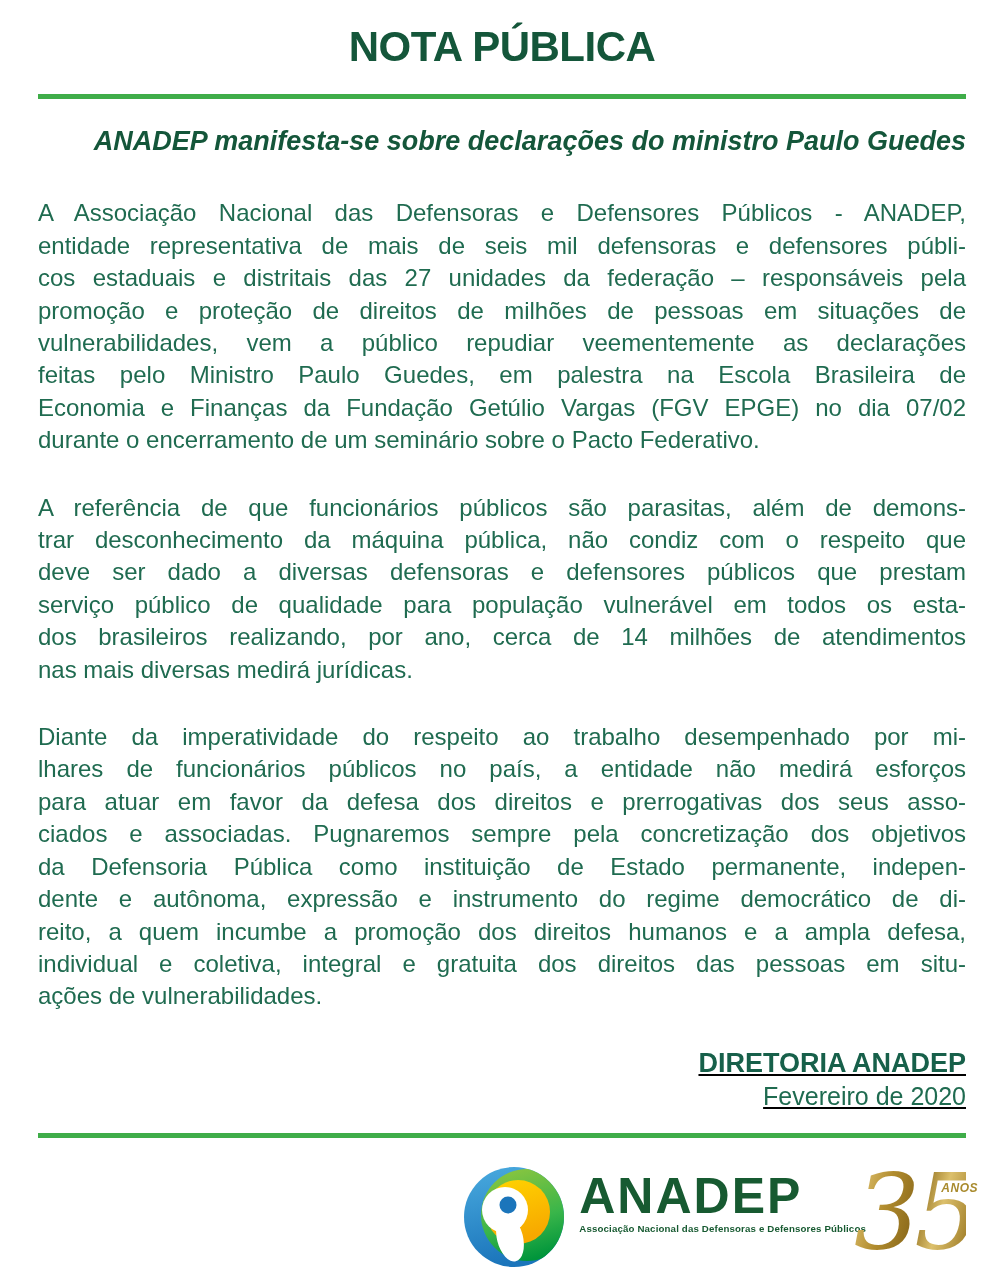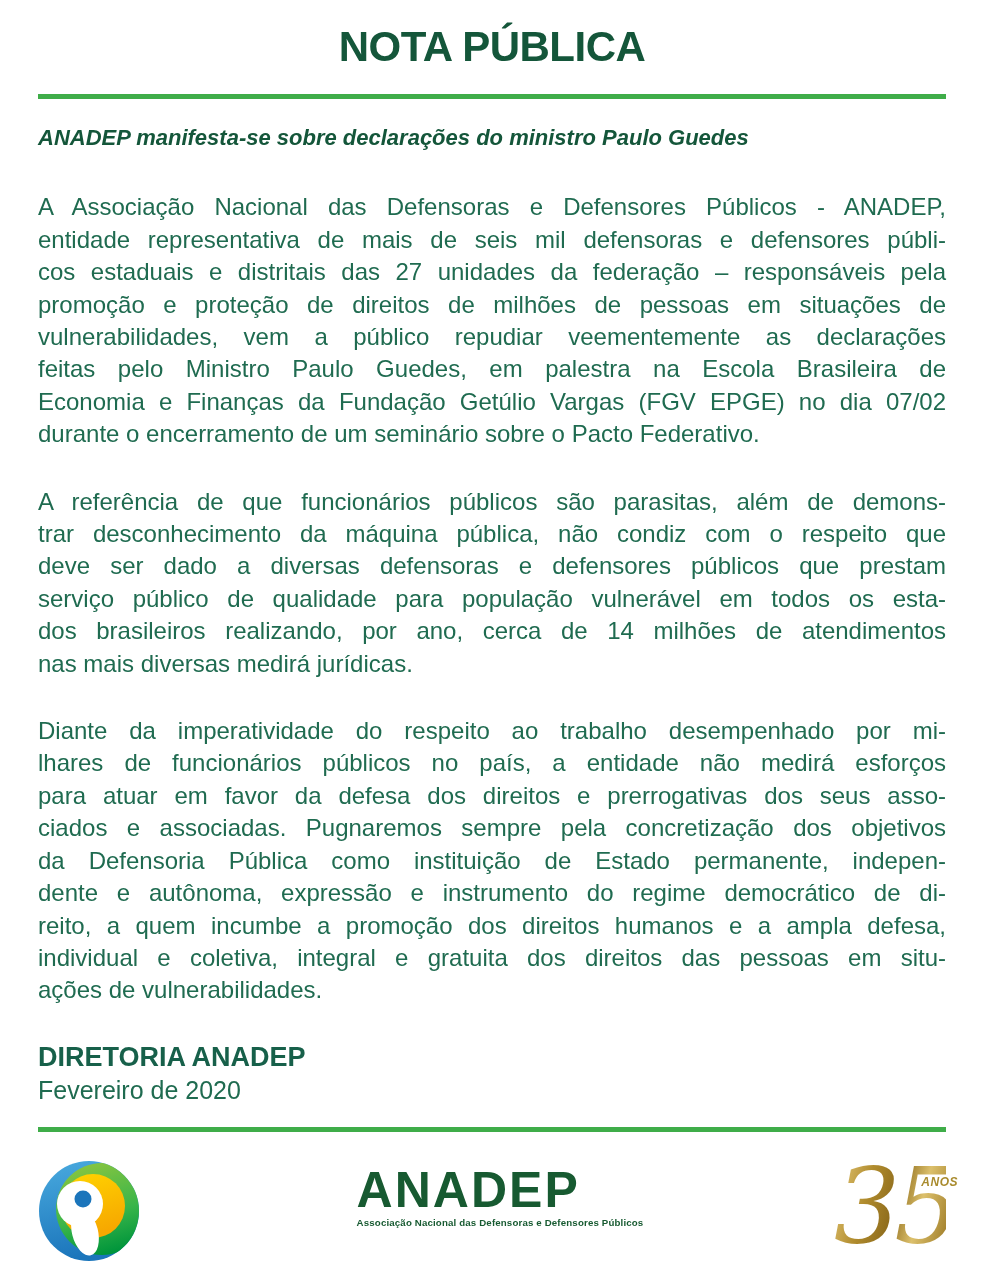--- a/index.html
+++ b/index.html
@@ -7,42 +7,42 @@
     width: 984px;
     height: 1280px;
     background: #ffffff;
     font-family: "Liberation Sans", "DejaVu Sans", sans-serif;
     overflow: hidden;
   }
   .page {
     box-sizing: border-box;
     width: 984px;
     height: 1008px;
-    padding: 26px 38px 0 38px;
+    padding: 26px 18px 0 38px;
   }
   .doc-title {
     margin: 0;
     text-align: center;
     font-size: 42px;
     line-height: 1.0;
     font-weight: bold;
     letter-spacing: -0.5px;
     color: #14563a;
   }
   .rule {
     height: 5px;
     background: #3fad49;
     border: none;
   }
   .rule.top { margin-top: 26px; }
   .rule.bottom { margin-top: 20px; }
   .doc-subtitle {
     margin: 26px 0 0 0;
-    text-align: left;
-    font-size: 22px;
+    text-align: right;
+    font-size: 27px;
     line-height: 1.2;
     font-weight: bold;
     font-style: italic;
     color: #14563a;
   }
   .bodytext {
     margin-top: 40px;
     color: #1f6b50;
     font-size: 24px;
     line-height: 32.4px;
@@ -51,37 +51,38 @@
   .line {
     text-align: justify;
     text-align-last: justify;
   }
   .line.last {
     text-align: center;
     text-align-last: left;
   }
   .signature {
     margin-top: 34px;
-    text-align: left;
+    text-align: right;
+    text-decoration: underline;
   }
   .sig-name {
     font-size: 27px;
     font-weight: bold;
     line-height: 1.25;
     color: #17604a;
   }
   .sig-date {
     font-size: 25px;
     line-height: 1.3;
     color: #1f6b50;
   }
   .logo {
     margin-top: 28px;
     display: flex;
-    justify-content: space-between;
+    justify-content: flex-end;
     align-items: flex-start;
   }
   .logo-icon-wrap { width: 102px; height: 102px; flex: 0 0 auto; }
   .logo-text {
     margin-left: 14px;
     padding-top: 10px;
   }
   .wordmark {
     font-size: 50px;
     line-height: 0.82;

